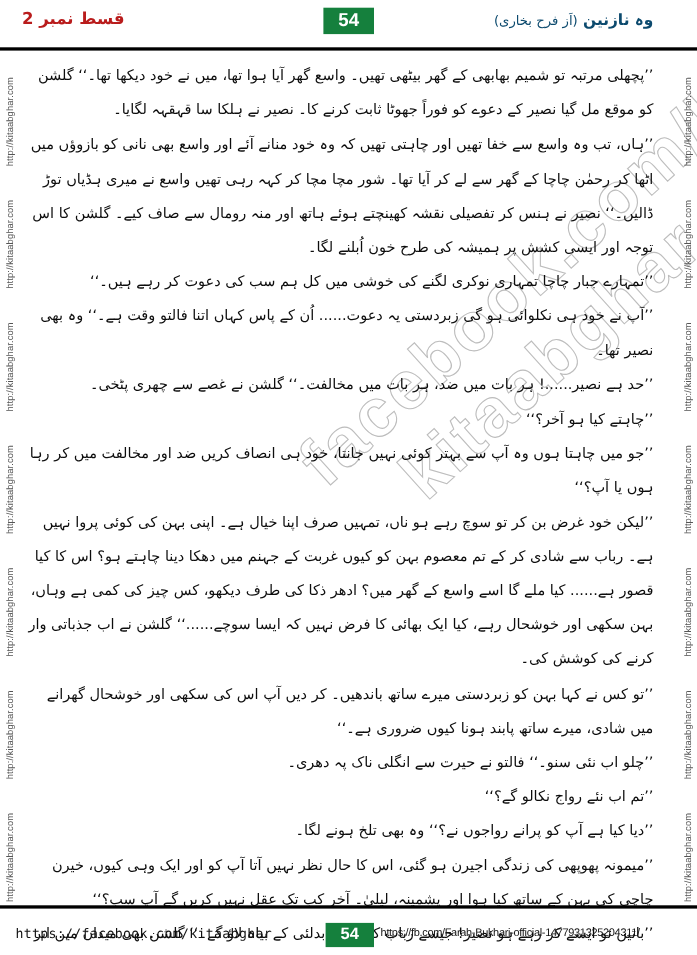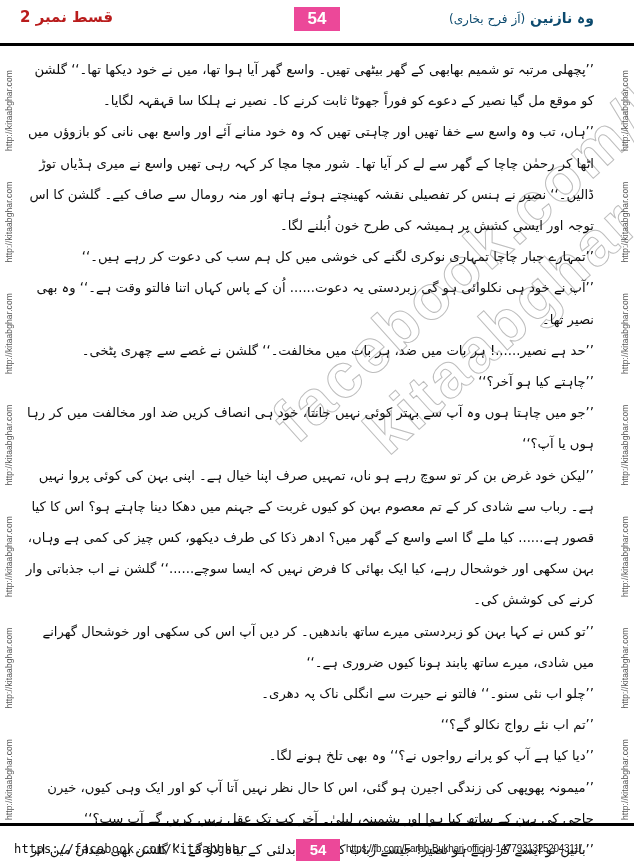--- a/index.html
+++ b/index.html
@@ -12,21 +12,21 @@
     .hdr-title {
       position: absolute; right: 40px; top: 10px; direction: rtl;
       font-family: "DejaVu Sans", sans-serif; font-size: 14px; font-weight: bold; color: #0c4a6e;
     }
     .hdr-title .author { font-weight: normal; font-size: 12px; }
     .hdr-episode {
       position: absolute; left: 20px; top: 8px; direction: rtl;
       font-family: "DejaVu Sans", sans-serif; font-size: 15px; font-weight: bold; color: #b91c1c;
     }
     .page-box {
-      position: absolute; background: #ec4899; color: #fff;
+      position: absolute; background: #15803d; color: #fff;
       font-family: "Liberation Sans", sans-serif; font-weight: bold; text-align: center;
     }
     .page-box.top { left: 294px; top: 7px; width: 46px; height: 24px; line-height: 24px; font-size: 17px; }
     .rule { position: absolute; left: 0; width: 634px; background: #000; }
     .rule.top { top: 43px; height: 3px; }
     .rule.bottom { top: 823px; height: 3px; }
 
     
     .side {
       position: absolute; top: 60px; width: 14px; height: 760px; overflow: hidden;

